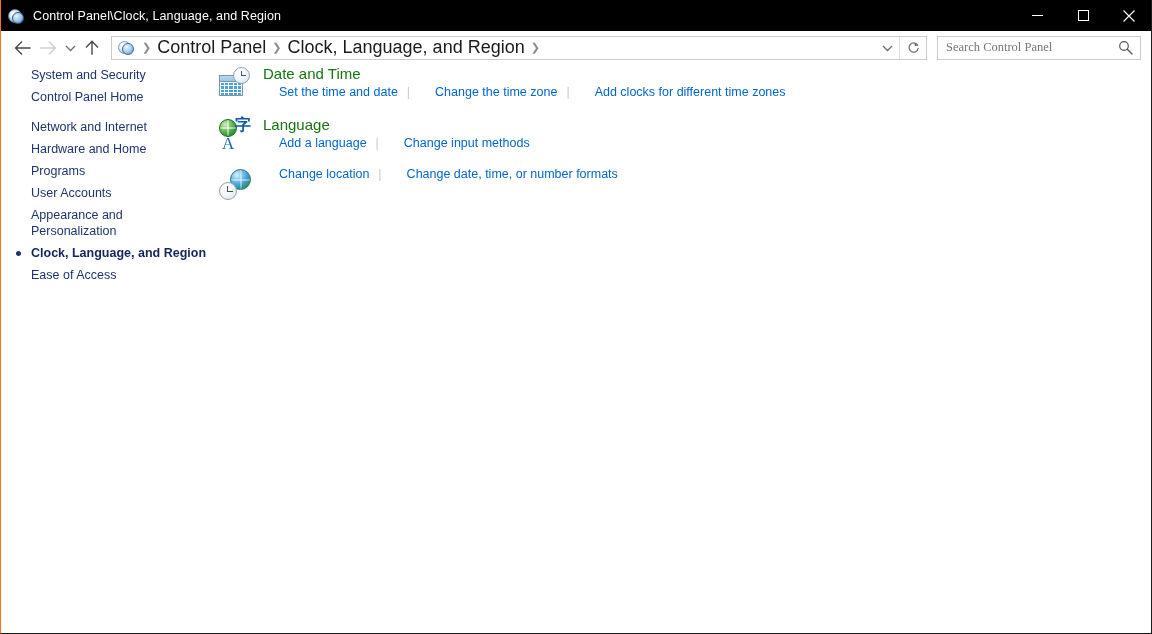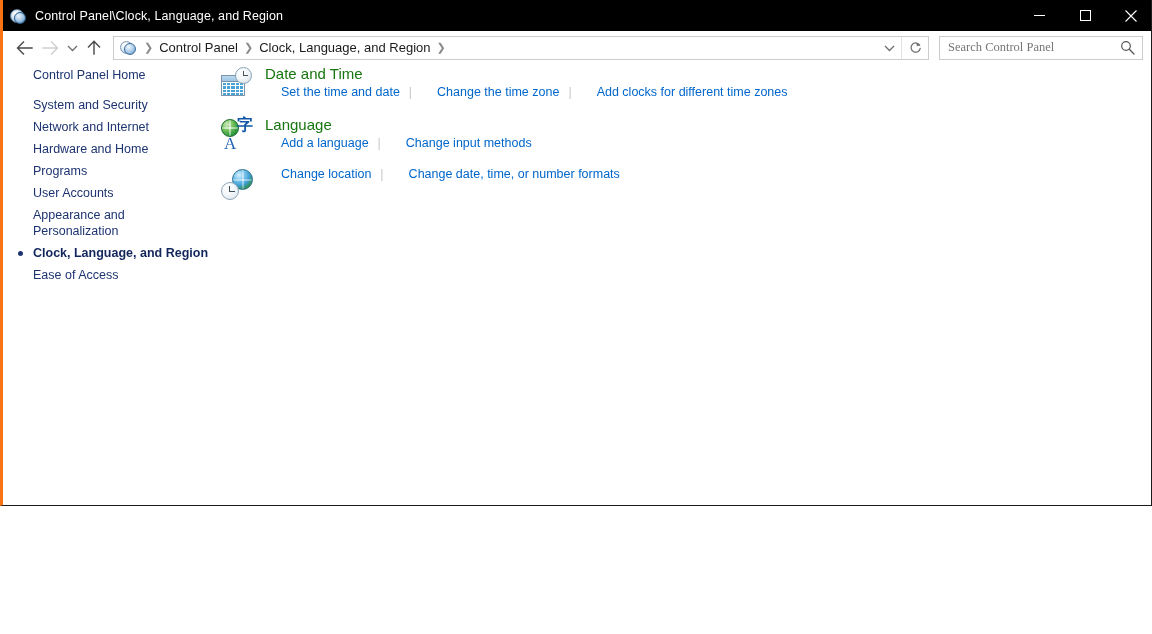--- a/index.html
+++ b/index.html
@@ -9,24 +9,24 @@
   body {
     width: 1152px;
     height: 634px;
     overflow: hidden;
     font-family: "Liberation Sans", sans-serif;
     background: #ffffff;
   }
   .window {
     position: relative;
     width: 1152px;
-    height: 506px;
+    height: 634px;
     background: #fef9c3;
     box-sizing: border-box;
-    border-left: 3px solid #f97316;
+    border-left: 1px solid #f97316;
     border-right: 1px solid #1b1b1b;
     border-bottom: 1px solid #1b1b1b;
     overflow: hidden;
   }
 
   
   .titlebar {
     position: absolute;
     left: -1px;
     top: 0;
@@ -146,21 +146,21 @@
     box-sizing: border-box;
   }
   .crumb-sep {
     color: #8a8a8a;
     font-size: 11px;
     padding: 0 6px;
     user-select: none;
   }
   .crumb-text {
     color: #1b1b1b;
-    font-size: 13px;
+    font-size: 18px;
     white-space: nowrap;
   }
   .addr-right {
     margin-left: auto;
     display: flex;
     align-items: center;
     height: 100%;
   }
   .addr-chevron {
     width: 24px;
@@ -530,22 +530,22 @@
           <circle cx="6" cy="6" r="4.3" stroke="#555555" stroke-width="1.2" fill="none"></circle>
           <path d="M9.3 9.3 L14 14" stroke="#555555" stroke-width="1.3" fill="none" stroke-linecap="round"></path>
         </svg>
       </span>
     </div>
   </div>
 
   <div class="content">
 
     <div class="sidebar">
+      <div class="side-item">System and Security</div>
       <div class="side-item home">Control Panel Home</div>
-      <div class="side-item">System and Security</div>
       <div class="side-item">Network and Internet</div>
       <div class="side-item">Hardware and Home</div>
       <div class="side-item">Programs</div>
       <div class="side-item">User Accounts</div>
       <div class="side-item">Appearance and
 Personalization</div>
       <div class="side-item active">Clock, Language, and Region</div>
       <div class="side-item">Ease of Access</div>
     </div>
 

